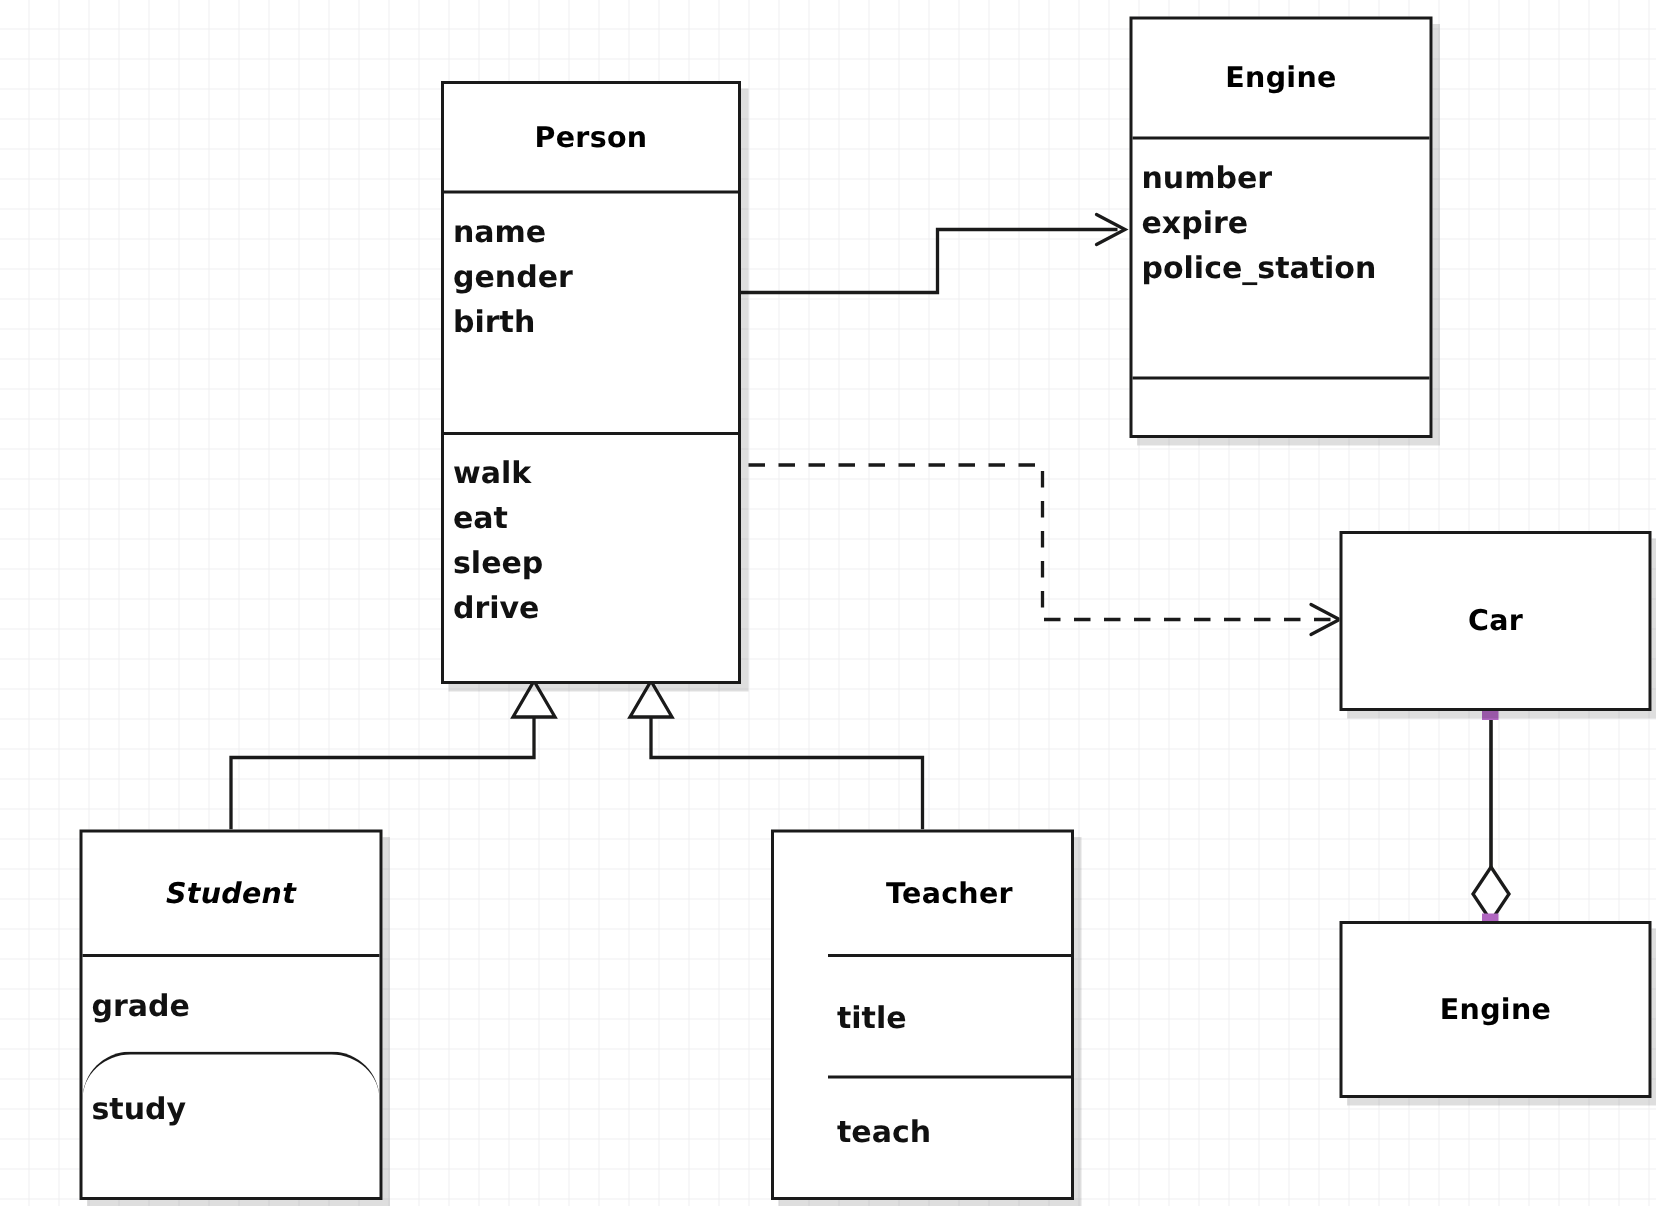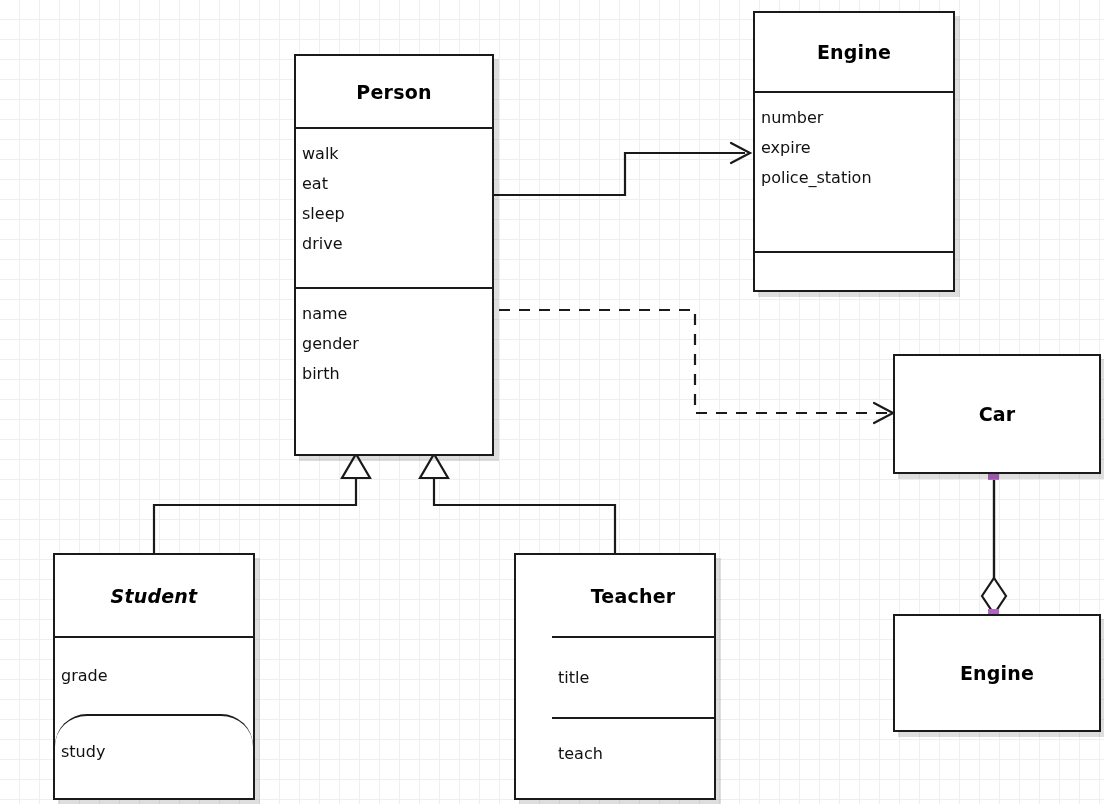--- a/index.html
+++ b/index.html
@@ -58,24 +58,25 @@
     display: flex;
     flex-direction: column;
     justify-content: flex-start;
   }
   .uml-compartment.center-block {
     justify-content: center;
     padding-top: 0;
     padding-bottom: 0;
   }
   .uml-member {
-    font-size: 16px;
+    font-size: 20px;
     line-height: 30px;
     color: #111111;
     white-space: nowrap;
+    font-weight: bold;
   }
   .conn-dot {
     position: absolute;
     width: 11px;
     height: 11px;
     box-sizing: border-box;
   }
 </style>
 </head>
 <body>
@@ -108,46 +109,46 @@
       <path d="M 994 474 L 994 614" fill="none" stroke="#1a1a1a" stroke-width="2.4"></path>
       <path d="M 994 578 L 1006 596 L 994 614 L 982 596 Z" fill="#ffffff" stroke="#1a1a1a" stroke-width="2.2" stroke-linejoin="miter"></path>
     </g>
   </svg>
 
   <div class="conn-dot" style="left: 988px; top: 469px; background: rgb(176, 102, 192);"></div>
   <div class="conn-dot" style="left: 988px; top: 609px; background: rgb(176, 102, 192);"></div>
 
   <div class="uml-class" style="left:294px; top:54px; width:200px; height:402px;">
     <div class="uml-title" style="height:71px;">Person</div>
+    <div class="uml-compartment" style="height:161px;">
+      <span class="uml-member">name</span>
+      <span class="uml-member">gender</span>
+      <span class="uml-member">birth</span>
+    </div>
     <div class="uml-compartment" style="height:160px;">
       <span class="uml-member">walk</span>
       <span class="uml-member">eat</span>
       <span class="uml-member">sleep</span>
       <span class="uml-member">drive</span>
-    </div>
-    <div class="uml-compartment" style="height:161px;">
-      <span class="uml-member">name</span>
-      <span class="uml-member">gender</span>
-      <span class="uml-member">birth</span>
     </div>
   </div>
 
   <div class="uml-class" style="left:753px; top:11px; width:202px; height:281px;">
     <div class="uml-title" style="height:78px;">Engine</div>
     <div class="uml-compartment" style="height:160px;">
       <span class="uml-member">number</span>
       <span class="uml-member">expire</span>
       <span class="uml-member">police_station</span>
     </div>
     <div class="uml-compartment" style="height:39px;"></div>
   </div>
 
   <div class="uml-class" style="left:53px; top:553px; width:202px; height:247px;">
     <div class="uml-title" style="height:81px;font-style:italic;">Student</div>
-    <div class="uml-compartment center-block" style="height:78px;">
+    <div class="uml-compartment center-block" style="height:65px;">
       <span class="uml-member">grade</span>
     </div>
     <div class="uml-compartment center-block" style="height:74px;border-radius:32px;">
       <span class="uml-member">study</span>
     </div>
   </div>
 
   <div class="uml-class" style="left:514px; top:553px; width:202px; height:247px;padding-left:36px;">
     <div class="uml-title" style="height:81px;">Teacher</div>
     <div class="uml-compartment center-block" style="height:81px;">

